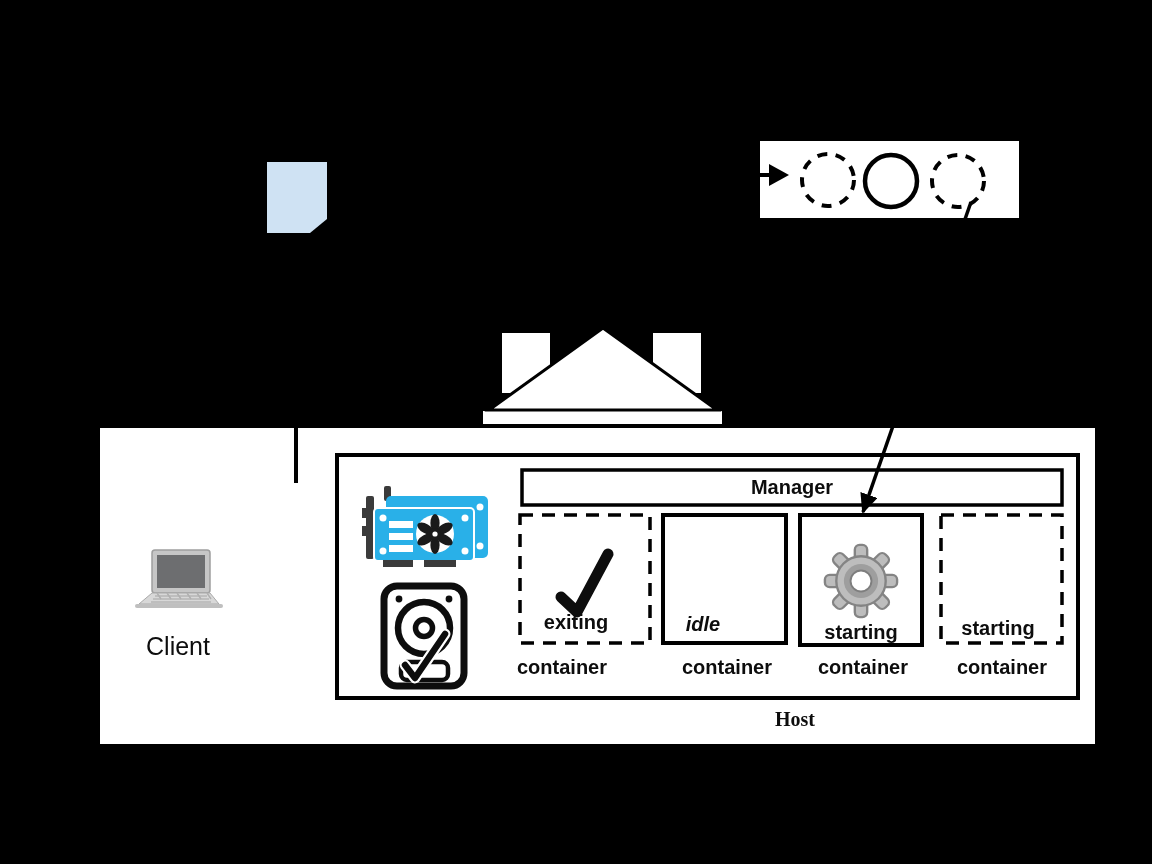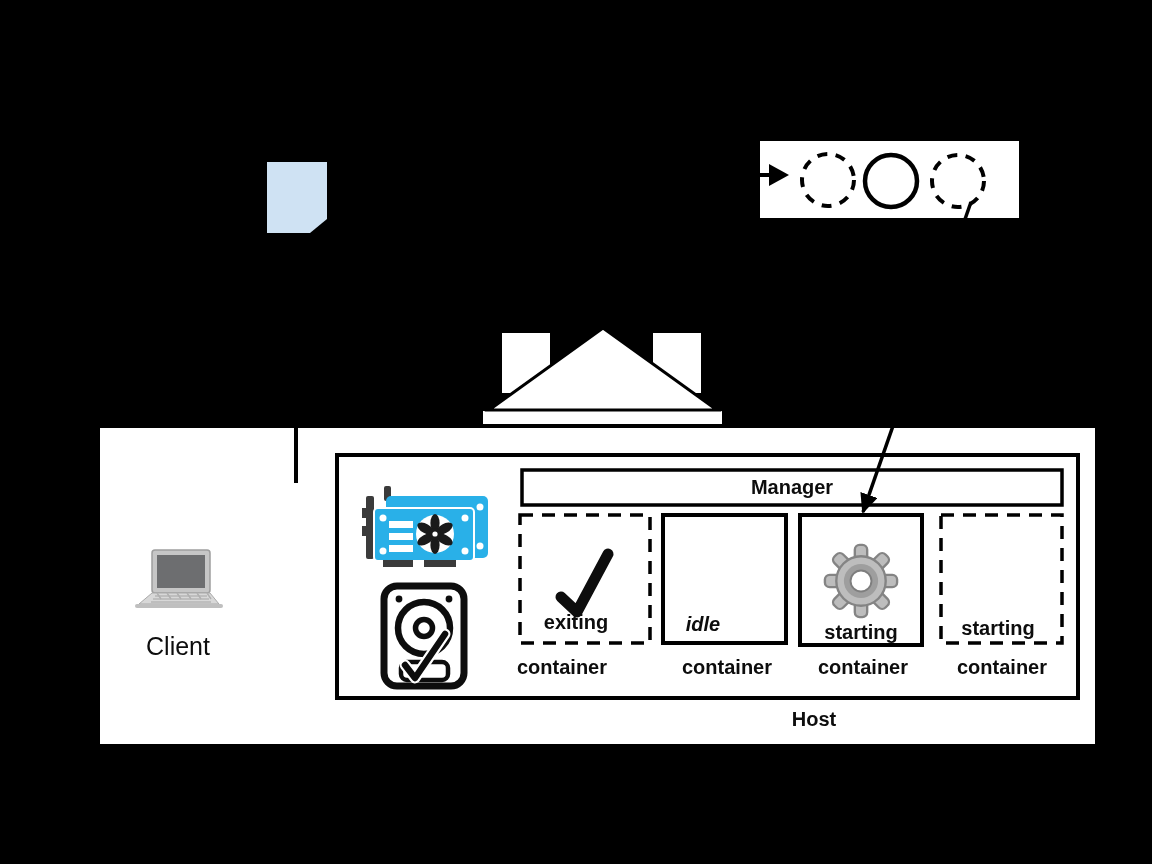--- a/index.html
+++ b/index.html
@@ -114,21 +114,21 @@
   <div class="lbl center abs" style="left:576px;top:611px;">exiting</div>
   <div class="lbl center abs" style="left:703px;top:613px;font-style:italic;">idle</div>
   <div class="lbl center abs" style="left:861px;top:621px;">starting</div>
   <div class="lbl center abs" style="left:998px;top:617px;">starting</div>
 
   <div class="lbl center abs" style="left:562px;top:656px;">container</div>
   <div class="lbl center abs" style="left:727px;top:656px;">container</div>
   <div class="lbl center abs" style="left:863px;top:656px;">container</div>
   <div class="lbl center abs" style="left:1002px;top:656px;">container</div>
 
-  <div class="lbl center abs" style="left:814px;top:708px;">Host</div>
+  <div class="lbl center abs" style="left:795px;top:708px;font-family:Liberation Serif, serif;">Host</div>
 
   <svg id="overlay" width="1152" height="864" viewBox="0 0 1152 864">
     <defs>
       <marker id="ah" markerUnits="userSpaceOnUse" markerWidth="24" markerHeight="20" refX="18" refY="9" orient="auto">
         <path d="M0,0 L20,9 L0,18 Z" fill="#000"></path>
       </marker>
     </defs>
 
     <path d="M603,328 L717,410 L489,410 Z" fill="#ffffff" stroke="#000" stroke-width="3"></path>
 

